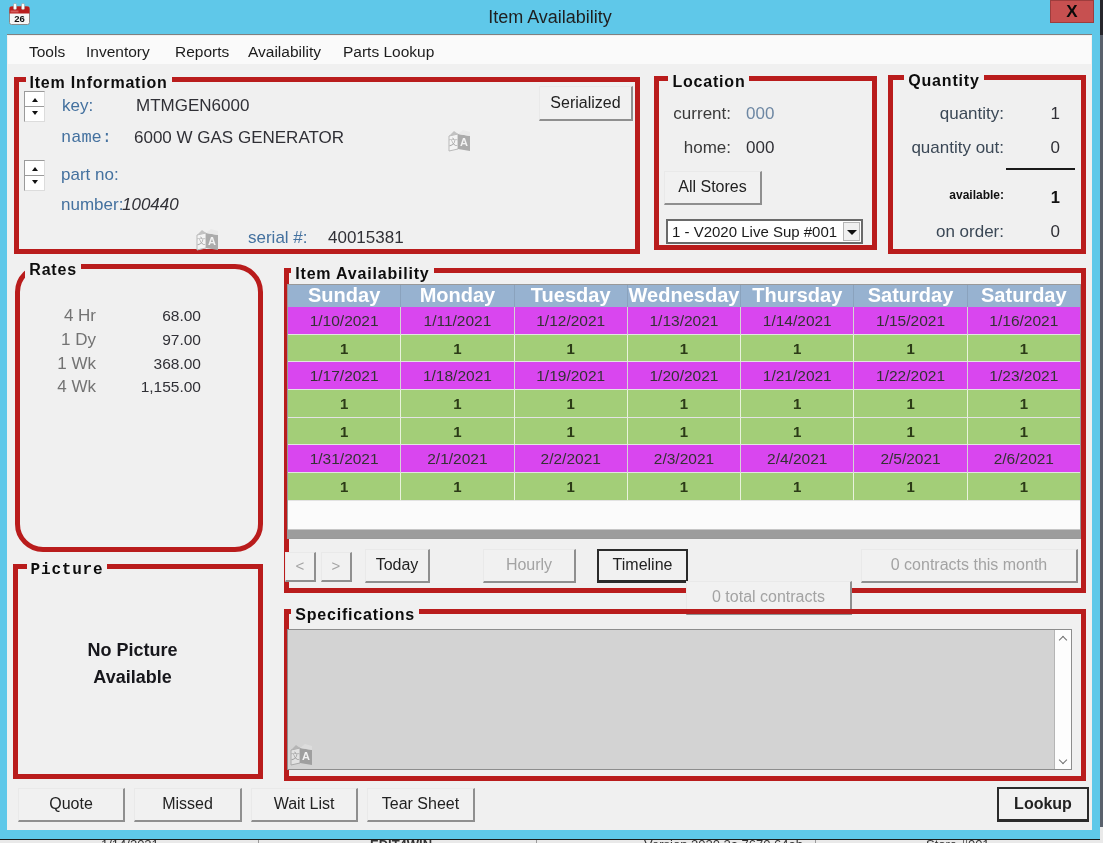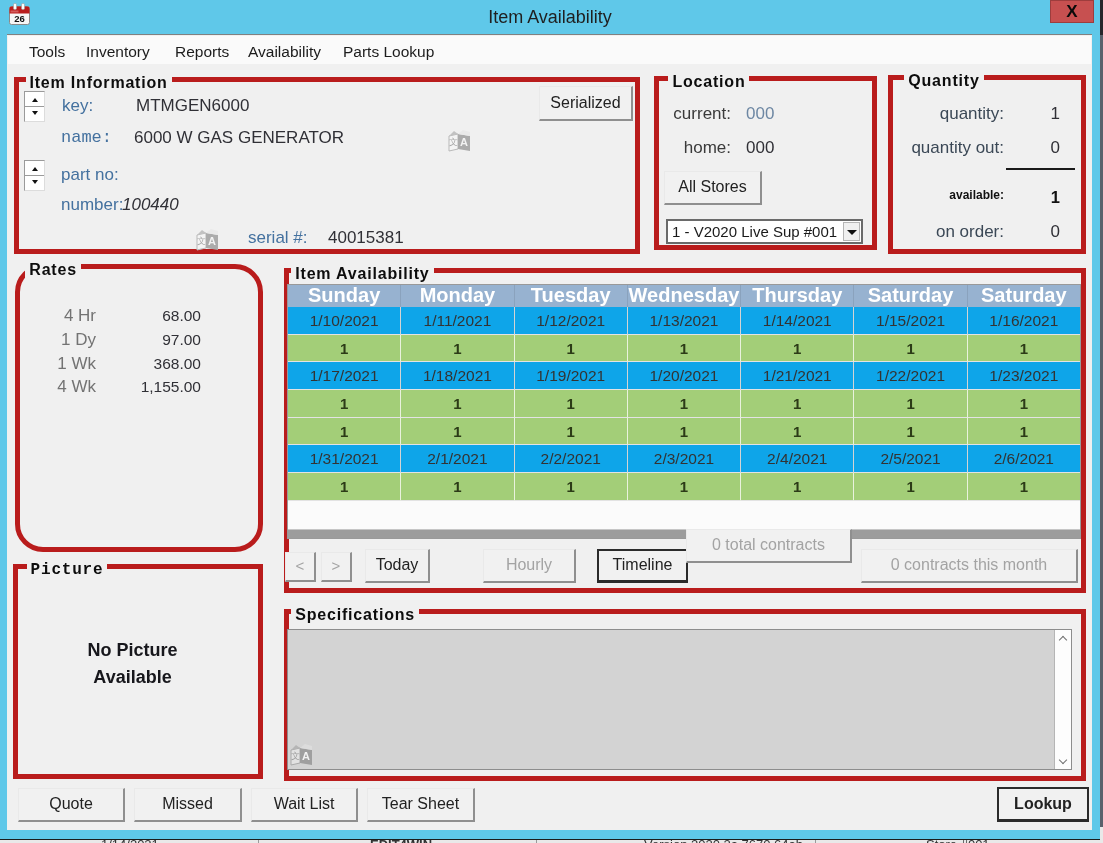--- a/index.html
+++ b/index.html
@@ -35,21 +35,21 @@
   
   .spin { position:absolute; width:21px; height:31px; background:#fff; border:1px solid #9a9a9a; border-right-color:#dcdcdc; border-bottom-color:#dcdcdc; }
   .spin:before, .spin:after { content:""; position:absolute; left:6.5px; width:0; height:0; border-left:3.5px solid transparent; border-right:3.5px solid transparent; }
   .spin:before { top:6px; border-bottom:4px solid #111; }
   .spin:after { bottom:6px; border-top:4px solid #111; }
   .spin .mid { position:absolute; left:0; top:14px; width:19px; height:1px; background:#9a9a9a; }
   
   .hrow { display:flex; height:22px; background:#97b2d0; }
   .hrow .hc { flex:1; border-right:1px solid #8aa2bd; color:#fff; font-weight:bold; font-size:20px; text-align:center; line-height:21px; }
   .hrow .hc:last-child { border-right:none; }
-  .drow { display:flex; height:27.7px; background:#0ea5e9; }
+  .drow { display:flex; height:27.7px; background:#d946ef; }
   .drow .dc { flex:1; border-right:1px solid #d4d4d4; border-bottom:1px solid #e3e3e3; color:#333; font-size:15.5px; text-align:center; line-height:27px; }
   .drow .dc:last-child { border-right:none; }
   .grow { display:flex; height:27.7px; background:#a3ce78; }
   .grow .gc { flex:1; border-right:1px solid #e9f2dd; border-bottom:1px solid #e3e3e3; color:#2c3b17; font-size:15px; font-weight:bold; text-align:center; line-height:27px; }
   .grow .gc:last-child { border-right:none; }
   
   .chev { position:absolute; left:5px; width:7px; height:7px; }
   .chev:before { content:""; position:absolute; left:0; top:0; width:5px; height:5px; border-left:1.5px solid #707070; border-top:1.5px solid #707070; }
   .chev.up:before { transform:rotate(45deg); top:2px; }
   .chev.dn:before { transform:rotate(225deg); top:0px; }
@@ -243,21 +243,21 @@
       <div class="gc">1</div>
       <div class="gc">1</div>
     </div>
     <div class="abs" style="left:0; top:243.6px; width:792px; height:10px; background:#9c9c9c; border-top:1px solid #c6c6c6;"></div>
   </div>
   <div class="btn gray" style="left:285px; top:552px; width:31px; height:30px; line-height:26px; font-size:15px;">&lt;</div>
   <div class="btn gray" style="left:321px; top:552px; width:31px; height:30px; line-height:26px; font-size:15px;">&gt;</div>
   <div class="btn" style="left:365px; top:549px; width:65px; height:34px; line-height:30px;">Today</div>
   <div class="btn gray" style="left:483px; top:549px; width:93px; height:34px; line-height:30px;">Hourly</div>
   <div class="btn def" style="left:585px; top:549px; width:91px; height:34px; line-height:28px;">Timeline</div>
-  <div class="btn gray" style="left:686px; top:529px; width:166px; height:34px; line-height:30px;">0 total contracts</div>
+  <div class="btn gray" style="left:686px; top:581px; width:166px; height:34px; line-height:30px;">0 total contracts</div>
   <div class="btn gray" style="left:861px; top:549px; width:217px; height:34px; line-height:30px;">0 contracts this month</div>
 
   <div class="group" style="left:284px; top:609px; width:802px; height:172px;">
     <div class="glabel" style="left:2.3px;">Specifications</div>
   </div>
   <div class="abs" id="specbox" style="left:287px; top:629px; width:785px; height:141px; background:#d3d3d3; border:1px solid #8d8d8d;">
     <div class="abs" style="right:0; top:0; width:17px; height:139px; background:#fdfdfd; border-left:1px solid #b5b5b5;">
       <div class="chev up" style="top:5px;"></div>
       <div class="chev dn" style="bottom:5px;"></div>
     </div>

